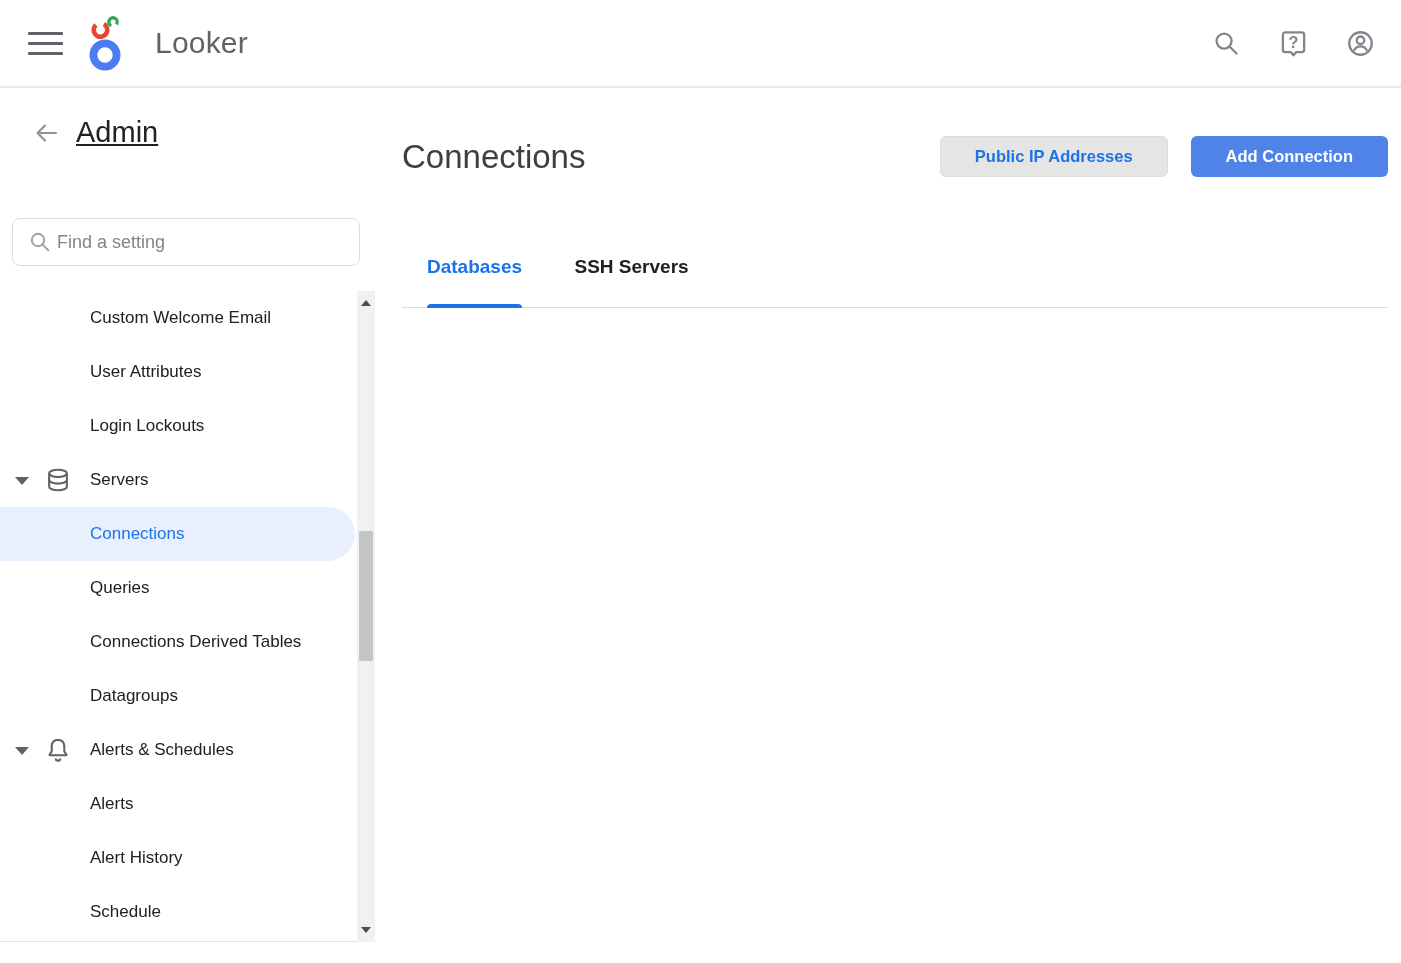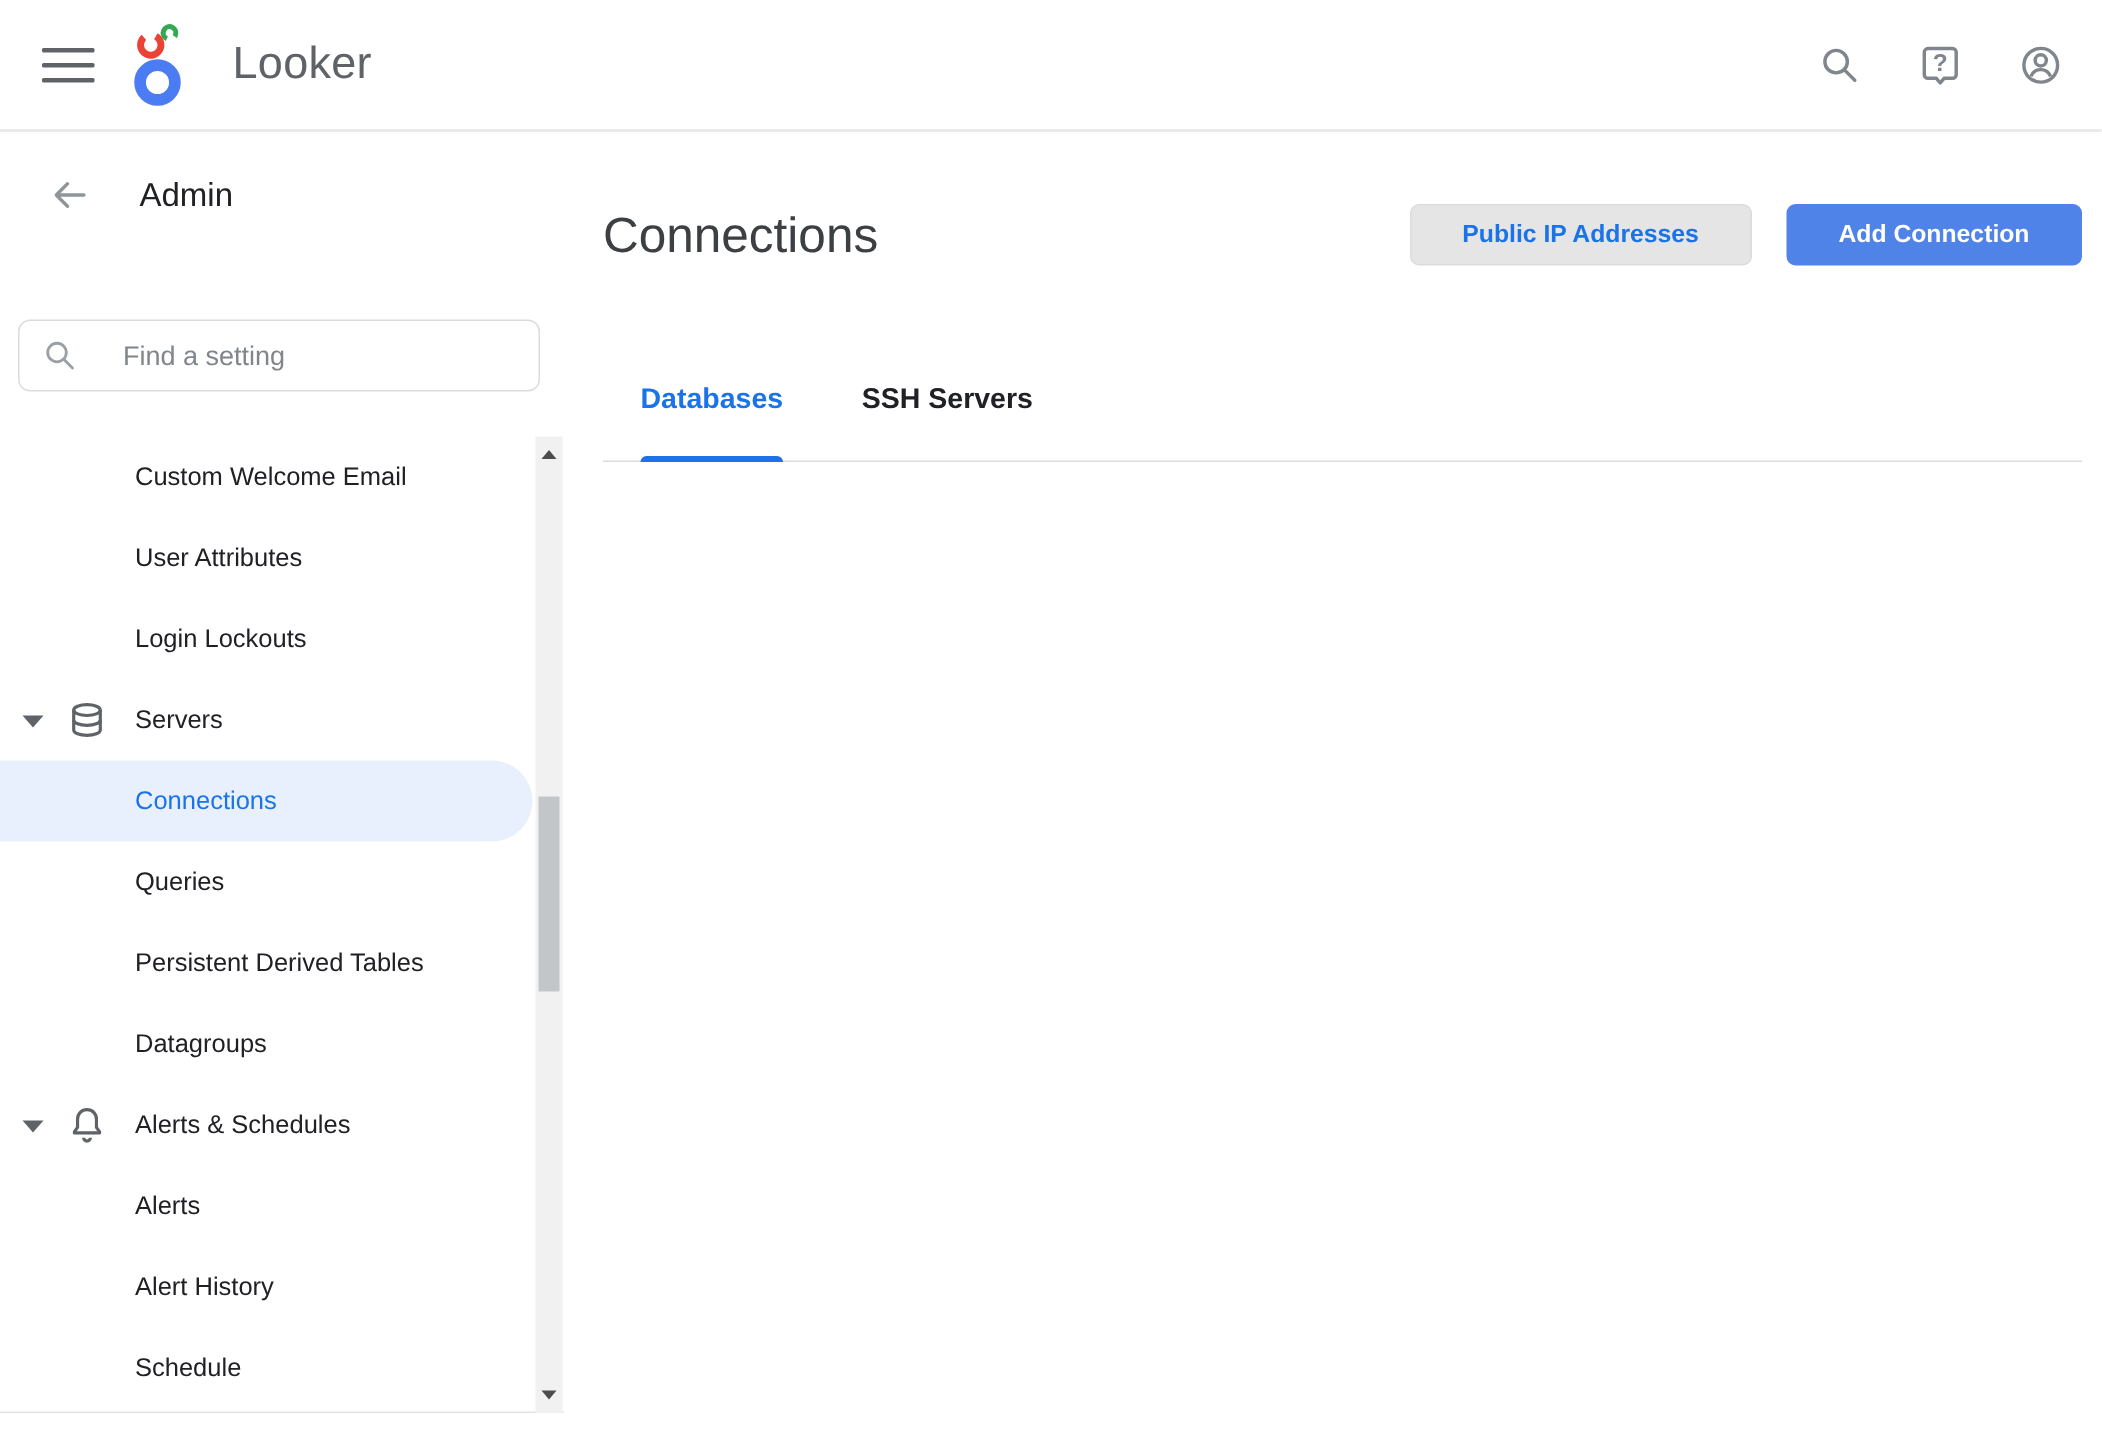--- a/index.html
+++ b/index.html
@@ -15,25 +15,25 @@
   .logo { display:flex; align-items:center; margin-left:23px; cursor:pointer;gap:20px; }
   .logo-text { font-size:30px; color:#5f6368; margin-left:7px; letter-spacing:.2px; }
   .topbar-right { margin-left:auto; margin-right:26px; display:flex; align-items:center; gap:38px; }
   .topbar-icon { width:29px; height:29px; cursor:pointer; }
 
   
   .sidebar { position:absolute; top:88px; left:0; width:376px; height:854px;
     background:#fff; border-bottom:1px solid #e3e3e3; }
   .admin-row { display:flex; align-items:center; margin:28px 0 0 32px; }
   .back-arrow { width:28px; height:28px; cursor:pointer; }
-  .admin-title { font-size:22px; color:#202124; margin-left:33px; font-weight:400; }
+  .admin-title { font-size:29px; color:#202124; margin-left:16px; font-weight:400;text-decoration:underline; }
   .setting-search { margin:69px 16px 0 12px; height:48px; border:1px solid #dadce0;
     border-radius:8px; display:flex; align-items:center; padding:0 15px; background:#fff; }
   .setting-search svg { flex:0 0 auto; }
-  .setting-search input { border:none; outline:none; margin-left:30px; flex:1;
+  .setting-search input { border:none; outline:none; margin-left:5px; flex:1;
     font-size:18px; color:#be185d; font-family:"Liberation Sans", sans-serif; background:transparent; }
   .setting-search input::placeholder { color:#80868b; }
 
   .nav { position:absolute; top:203px; left:0; width:376px; }
   .nav-row { position:relative; height:54px; width:376px; display:flex;
     align-items:center; cursor:pointer; }
   .nav-row .label { margin-left:90px; font-size:17px; color:#202124; }
   .nav-row.selected { width:355px; background:#e8f0fe; border-radius:0 27px 27px 0; }
   .nav-row.selected .label { color:#1a73e8; }
   .chevron { position:absolute; left:15px; top:24px; width:0; height:0;
@@ -143,21 +143,21 @@
       <span class="label">Servers</span>
     </div>
 
     <div class="nav-row selected">
       <span class="label">Connections</span>
     </div>
     <div class="nav-row">
       <span class="label">Queries</span>
     </div>
     <div class="nav-row">
-      <span class="label">Persistent Derived Tables</span>
+      <span class="label">Connections Derived Tables</span>
     </div>
     <div class="nav-row">
       <span class="label">Datagroups</span>
     </div>
 
     <div class="nav-row">
       <span class="chevron"></span>
       <svg class="row-icon" viewBox="0 0 24 24">
         <path d="M12 3.2 c-3.1 0 -5.4 2.4 -5.4 5.5 v4.6 L4.8 15.9 v0.6 h14.4 v-0.6 L17.4 13.3 V8.7 c0 -3.1 -2.3 -5.5 -5.4 -5.5 Z" fill="none" stroke="#5f6368" stroke-width="1.8" stroke-linejoin="round"></path>
         <path d="M10.1 19.3 a1.9 1.9 0 0 0 3.8 0" fill="none" stroke="#5f6368" stroke-width="1.8"></path>

